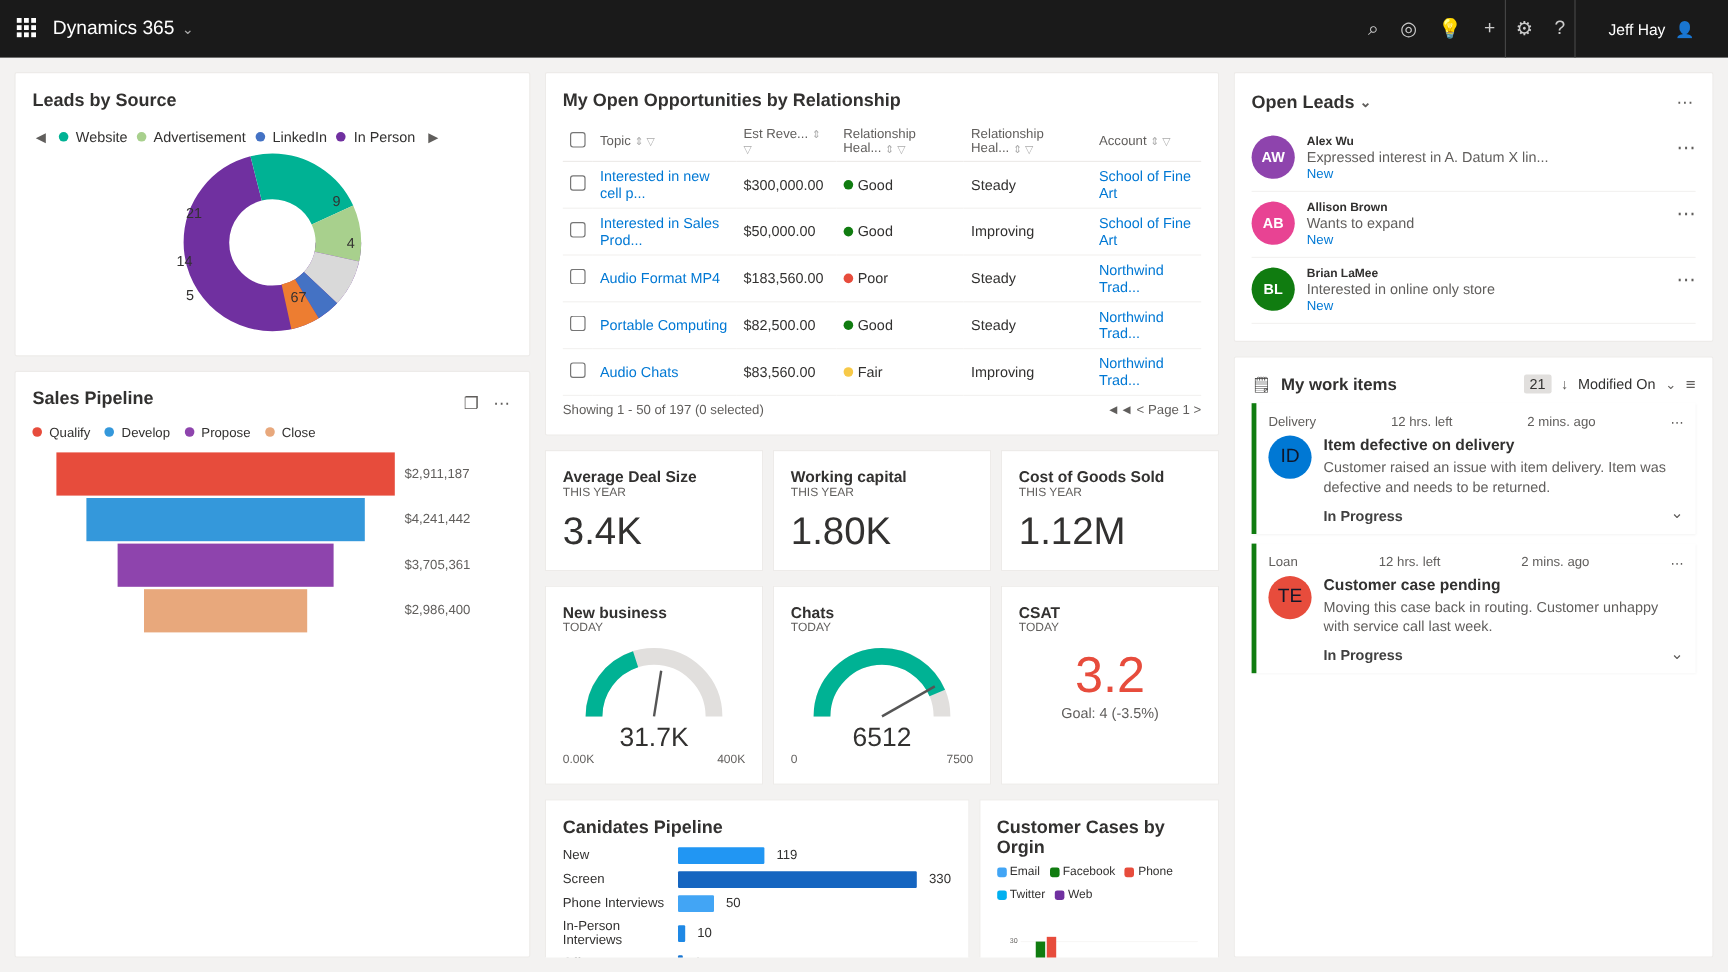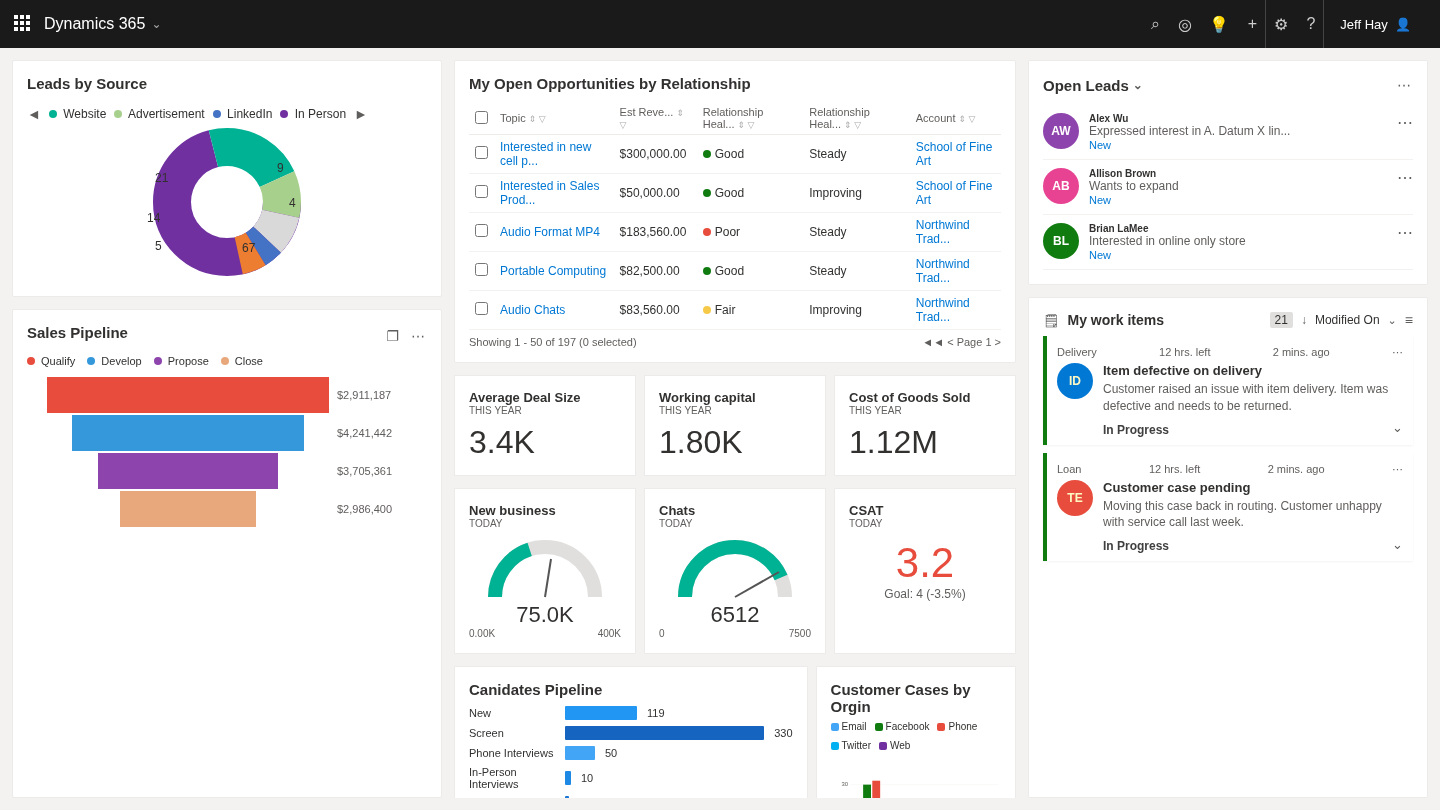--- a/index.html
+++ b/index.html
@@ -12,21 +12,21 @@
       position: relative; z-index: 10;
     }
     .topnav-waffle { margin-right: 12px; cursor: pointer; }
     .topnav-waffle svg { width: 20px; height: 20px; }
     .topnav-title { font-size: 16px; font-weight: 400; color: #fff; margin-right: 6px; }
     .topnav-chevron { font-size: 12px; color: #aaa; margin-right: auto; }
     .topnav-icons { display: flex; align-items: center; gap: 18px; margin-right: 8px; }
     .topnav-icon { color: #ccc; font-size: 16px; cursor: pointer; }
     .topnav-separator { width: 1px; height: 48px; background: #444; }
     .topnav-user { display: flex; align-items: center; gap: 8px; padding: 0 16px; cursor: pointer; color: #fff; }
-    .topnav-user-name { font-size: 13px; }
+    .topnav-user-name { font-size: 13px; margin-left: 11px; }
 
     
     .main { display: grid; grid-template-columns: 430px 1fr 400px; gap: 12px; padding: 12px; height: calc(810px - 48px); overflow: hidden; }
 
     
     .card { background: #fff; border: 1px solid #edebe9; border-radius: 2px; padding: 14px; }
     .card-title { font-size: 15px; font-weight: 600; color: #323130; margin-bottom: 6px; }
 
     
     .left-col { display: flex; flex-direction: column; gap: 12px; }
@@ -104,21 +104,21 @@
     .lead-status { font-size: 11px; color: #0078d4; margin-top: 1px; }
     .lead-more { color: #605e5c; font-size: 16px; cursor: pointer; }
 
     
     .work-items-card { flex: 1; overflow: hidden; }
     .work-items-header { display: flex; align-items: center; gap: 8px; margin-bottom: 8px; }
     .work-items-title { font-size: 14px; font-weight: 600; flex: 1; }
     .work-items-count { background: #e1dfdd; border-radius: 2px; padding: 1px 5px; font-size: 12px; }
     .work-item-meta { display: flex; justify-content: space-between; font-size: 11px; color: #605e5c; margin-bottom: 4px; }
     .work-item-body { display: flex; gap: 10px; align-items: flex-start; }
-    .work-item-avatar { width: 36px; height: 36px; border-radius: 50%; display: flex; align-items: center; justify-content: center; font-size: 12px; font-weight: 700; color: #fef9c3; flex-shrink: 0; }
+    .work-item-avatar { width: 36px; height: 36px; border-radius: 50%; display: flex; align-items: center; justify-content: center; font-size: 16px; font-weight: 400; color: #0f172a; flex-shrink: 0; }
     .work-item-content { flex: 1; }
     .work-item-title-text { font-weight: 600; font-size: 13px; margin-bottom: 3px; }
     .work-item-desc { font-size: 12px; color: #605e5c; line-height: 1.4; }
     .work-item-status { font-size: 12px; color: #404040; font-weight: 600; margin-top: 4px; }
     .work-item-footer { display: flex; justify-content: space-between; align-items: center; margin-top: 4px; }
     .work-item-chevron { color: #605e5c; cursor: pointer; }
 
     .icon-btn { background: none; border: none; cursor: pointer; color: #605e5c; font-size: 14px; padding: 2px; }
 
     
@@ -333,21 +333,21 @@
 
       <div class="metric-card">
         <div class="metric-label">New business</div>
         <div class="metric-sub">TODAY</div>
         <div class="gauge-container">
           <svg width="120" height="65" viewBox="0 0 120 65">
             <path d="M10,60 A50,50 0 0,1 110,60" fill="none" stroke="#e1dfdd" stroke-width="14"></path>
             <path d="M10,60 A50,50 0 0,1 110,60" fill="none" stroke="#00b294" stroke-width="14" stroke-dasharray="62.8 157" stroke-dashoffset="0"></path>
             <line x1="60" y1="60" x2="66" y2="22" stroke="#555" stroke-width="2"></line>
           </svg>
-          <div class="gauge-value">75.0K</div>
+          <div class="gauge-value">31.7K</div>
           <div class="gauge-range">
             <span>0.00K</span>
             <span>400K</span>
           </div>
         </div>
       </div>
 
       <div class="metric-card">
         <div class="metric-label">Chats</div>
         <div class="metric-sub">TODAY</div>

